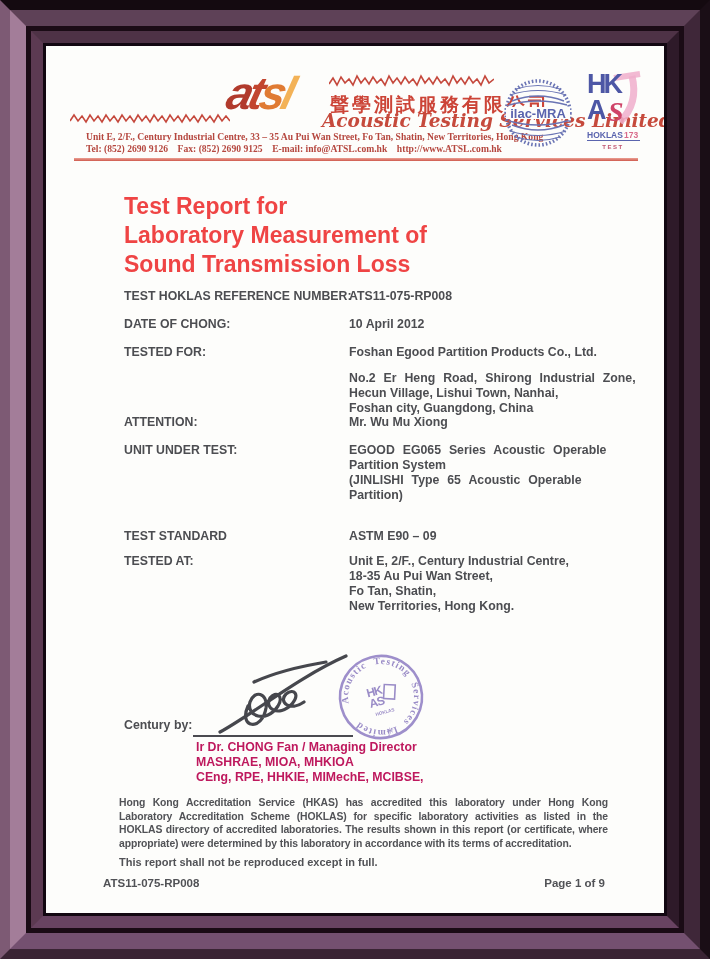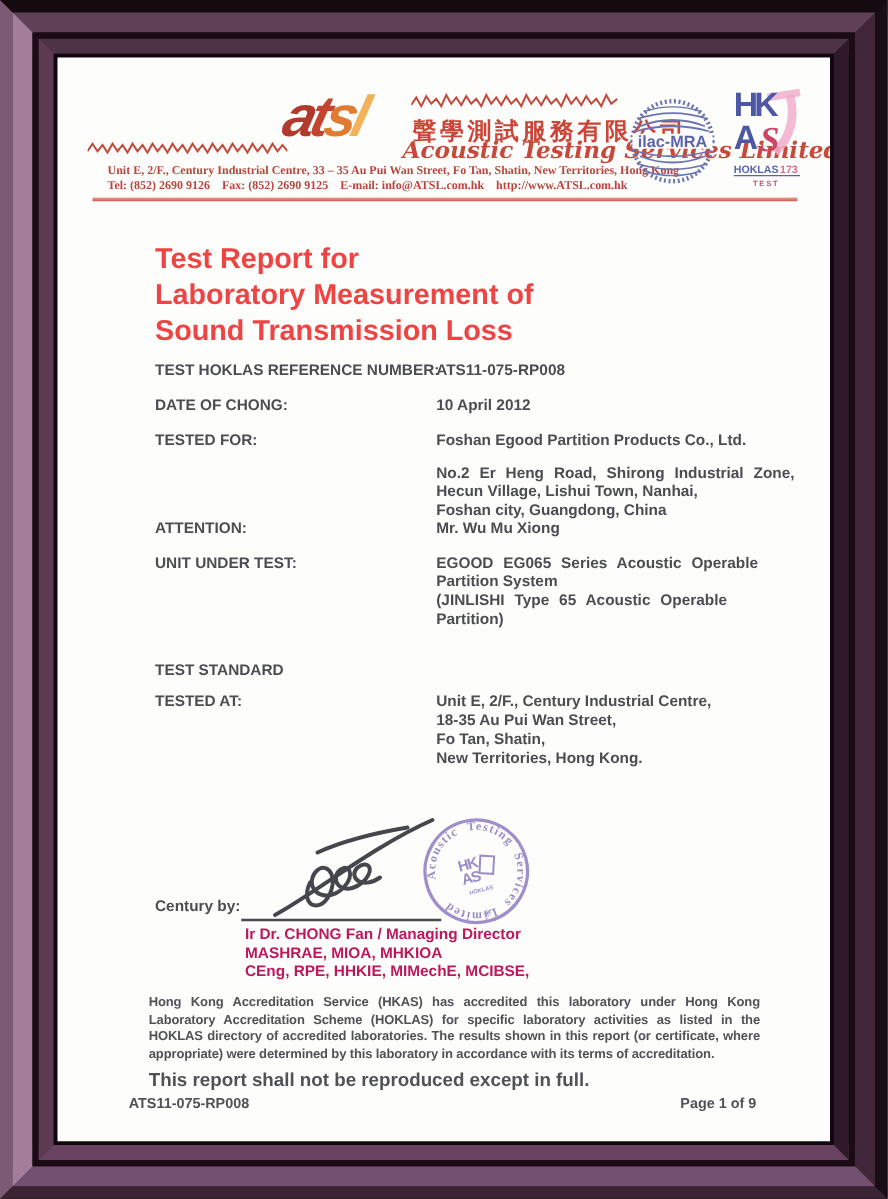--- a/index.html
+++ b/index.html
@@ -24,21 +24,21 @@
   
   .lbl,.val{color:#4c4d51;font-weight:bold;font-size:12.3px;line-height:15px;white-space:nowrap;}
   .val{white-space:normal;width:258px;}
   .val div{white-space:nowrap;}
   .wjust{word-spacing:4.5px;}
   
   .sig-line{border-bottom:2px solid #4a4a50;}
   .appr-name{color:#be185d;font-weight:bold;font-size:12.3px;line-height:15px;white-space:nowrap;}
   
   .foot-par{color:#515256;font-weight:bold;font-size:10.4px;line-height:13.6px;text-align:justify;letter-spacing:-0.1px;}
-  .foot-note{color:#515256;font-weight:bold;font-size:15px;}
+  .foot-note{color:#515256;font-weight:bold;font-size:11px;}
   .foot-row{display:flex;justify-content:space-between;color:#515256;font-weight:bold;font-size:11.5px;}
 </style>
 </head>
 <body>
 
 <div class="stage">
   <div class="f1">
     <div class="f2">
       <div class="f3">
         <div class="f4">
@@ -125,20 +125,23 @@
 
               <div class="abs lbl" style="left:78px;top:397px;">UNIT UNDER TEST:</div>
               <div class="abs val" style="left:303px;top:397px;">
                 <div class="wjust">EGOOD EG065 Series Acoustic Operable</div>
                 <div>Partition System</div>
                 <div class="wjust">(JINLISHI Type 65 Acoustic Operable</div>
                 <div>Partition)</div>
               </div>
 
               <div class="abs lbl" style="left:78px;top:483px;">TEST STANDARD</div>
+              <div class="abs val" style="left:303px;top:483px;">
+                  <div>ASTM E90 – 09</div>
+                </div>
 
               <div class="abs lbl" style="left:78px;top:508px;">TESTED AT:</div>
               <div class="abs val" style="left:303px;top:508px;">
                 <div>Unit E, 2/F., Century Industrial Centre,</div>
                 <div>18-35 Au Pui Wan Street,</div>
                 <div>Fo Tan, Shatin,</div>
                 <div>New Territories, Hong Kong.</div>
               </div>
 
               <svg class="abs" style="left:168px;top:604px;" width="140" height="92" viewBox="0 0 140 92">

